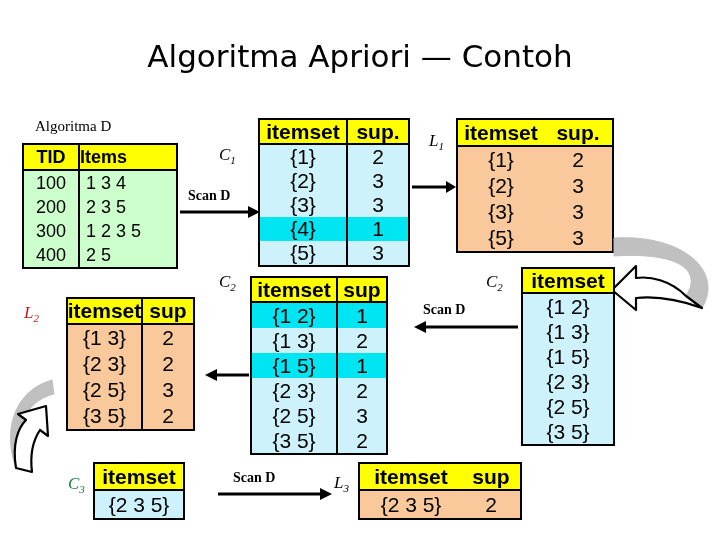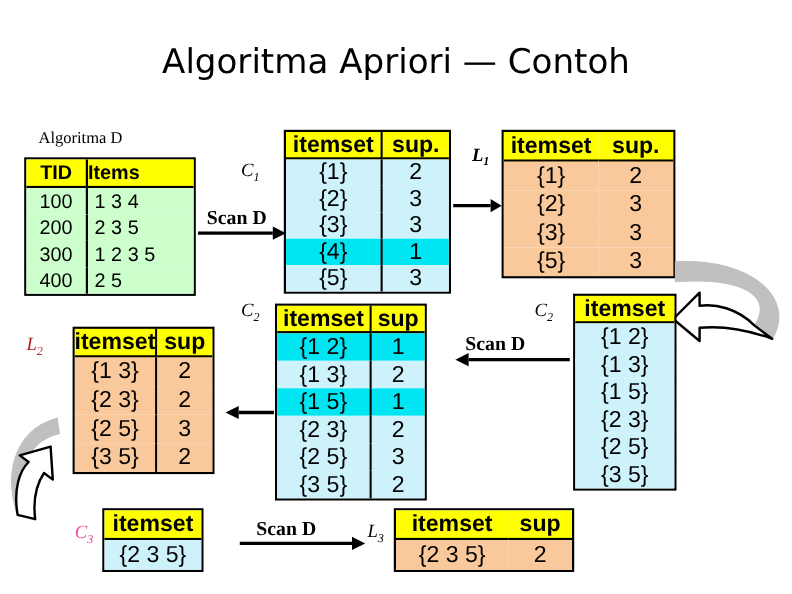--- a/index.html
+++ b/index.html
@@ -47,21 +47,21 @@
   #c1-label sub{font-size:11px;}
   #c1-table{left:258px;top:118px;}
   #c1-table .cell{height:24px;font-size:21px;color:#000;background:#cdf2fb;}
   #c1-table .c-is{width:88px;border-right:2px solid #000;}
   #c1-table .c-sup{width:60px;}
   #c1-table .hdrow .cell{height:25px;background:#ffff00;}
   #c1-table .row.hl .cell{background:#00e5f2;}
 
   
   #l1-label{position:absolute;left:429px;top:131px;
-    font-family:"Liberation Serif", serif;font-style:italic;font-size:17px;color:#000;font-weight:bold;}
+    font-family:"Liberation Serif", serif;font-style:italic;font-size:17px;color:#000;}
   #l1-label sub{font-size:11px;}
   #l1-table{left:456px;top:118px;}
   #l1-table .cell{height:26px;font-size:21px;color:#000;background:#f9c89b;}
   #l1-table .c-is{width:86px;}
   #l1-table .c-sup{width:68px;}
   #l1-table .hdrow .cell{height:27px;background:#ffff00;}
 
   
   #l2-label{position:absolute;left:24px;top:303px;
     font-family:"Liberation Serif", serif;font-style:italic;font-size:17px;color:#b91c1c;}
@@ -86,39 +86,39 @@
   
   #c2b-label{position:absolute;left:486px;top:272px;
     font-family:"Liberation Serif", serif;font-style:italic;font-size:17px;color:#000;}
   #c2b-label sub{font-size:11px;}
   #c2b-table{left:521px;top:267px;}
   #c2b-table .cell{height:25px;font-size:21px;color:#000;background:#cdf2fb;width:90px;}
   #c2b-table .hdrow .cell{height:25px;background:#ffff00;}
 
   
   #c3-label{position:absolute;left:68px;top:474px;
-    font-family:"Liberation Serif", serif;font-style:italic;font-size:17px;color:#ec4899;}
+    font-family:"Liberation Serif", serif;font-style:italic;font-size:17px;color:#15803d;}
   #c3-label sub{font-size:11px;}
   #c3-table{left:93px;top:462px;}
   #c3-table .cell{height:27px;font-size:21px;color:#000;background:#cdf2fb;width:88px;}
   #c3-table .hdrow .cell{height:27px;background:#ffff00;}
 
   
   #l3-label{position:absolute;left:334px;top:473px;
     font-family:"Liberation Serif", serif;font-style:italic;font-size:17px;color:#000;}
   #l3-label sub{font-size:11px;}
   #l3-table{left:358px;top:462px;}
   #l3-table .cell{height:27px;font-size:21px;color:#000;background:#f9c89b;}
   #l3-table .c-is{width:102px;}
   #l3-table .c-sup{width:58px;}
   #l3-table .hdrow .cell{height:27px;background:#ffff00;}
 
   
   .scan{position:absolute;font-family:"Liberation Serif", serif;
-        font-size:18px;font-weight:bold;color:#000;white-space:nowrap;}
+        font-size:14px;font-weight:bold;color:#000;white-space:nowrap;}
   #scan1{left:188px;top:188px;}
   #scan2{left:423px;top:302px;}
   #scan3{left:233px;top:470px;}
 
   .arrowline{position:absolute;}
   svg{overflow:visible;}
 </style>
 </head>
 <body>
 

